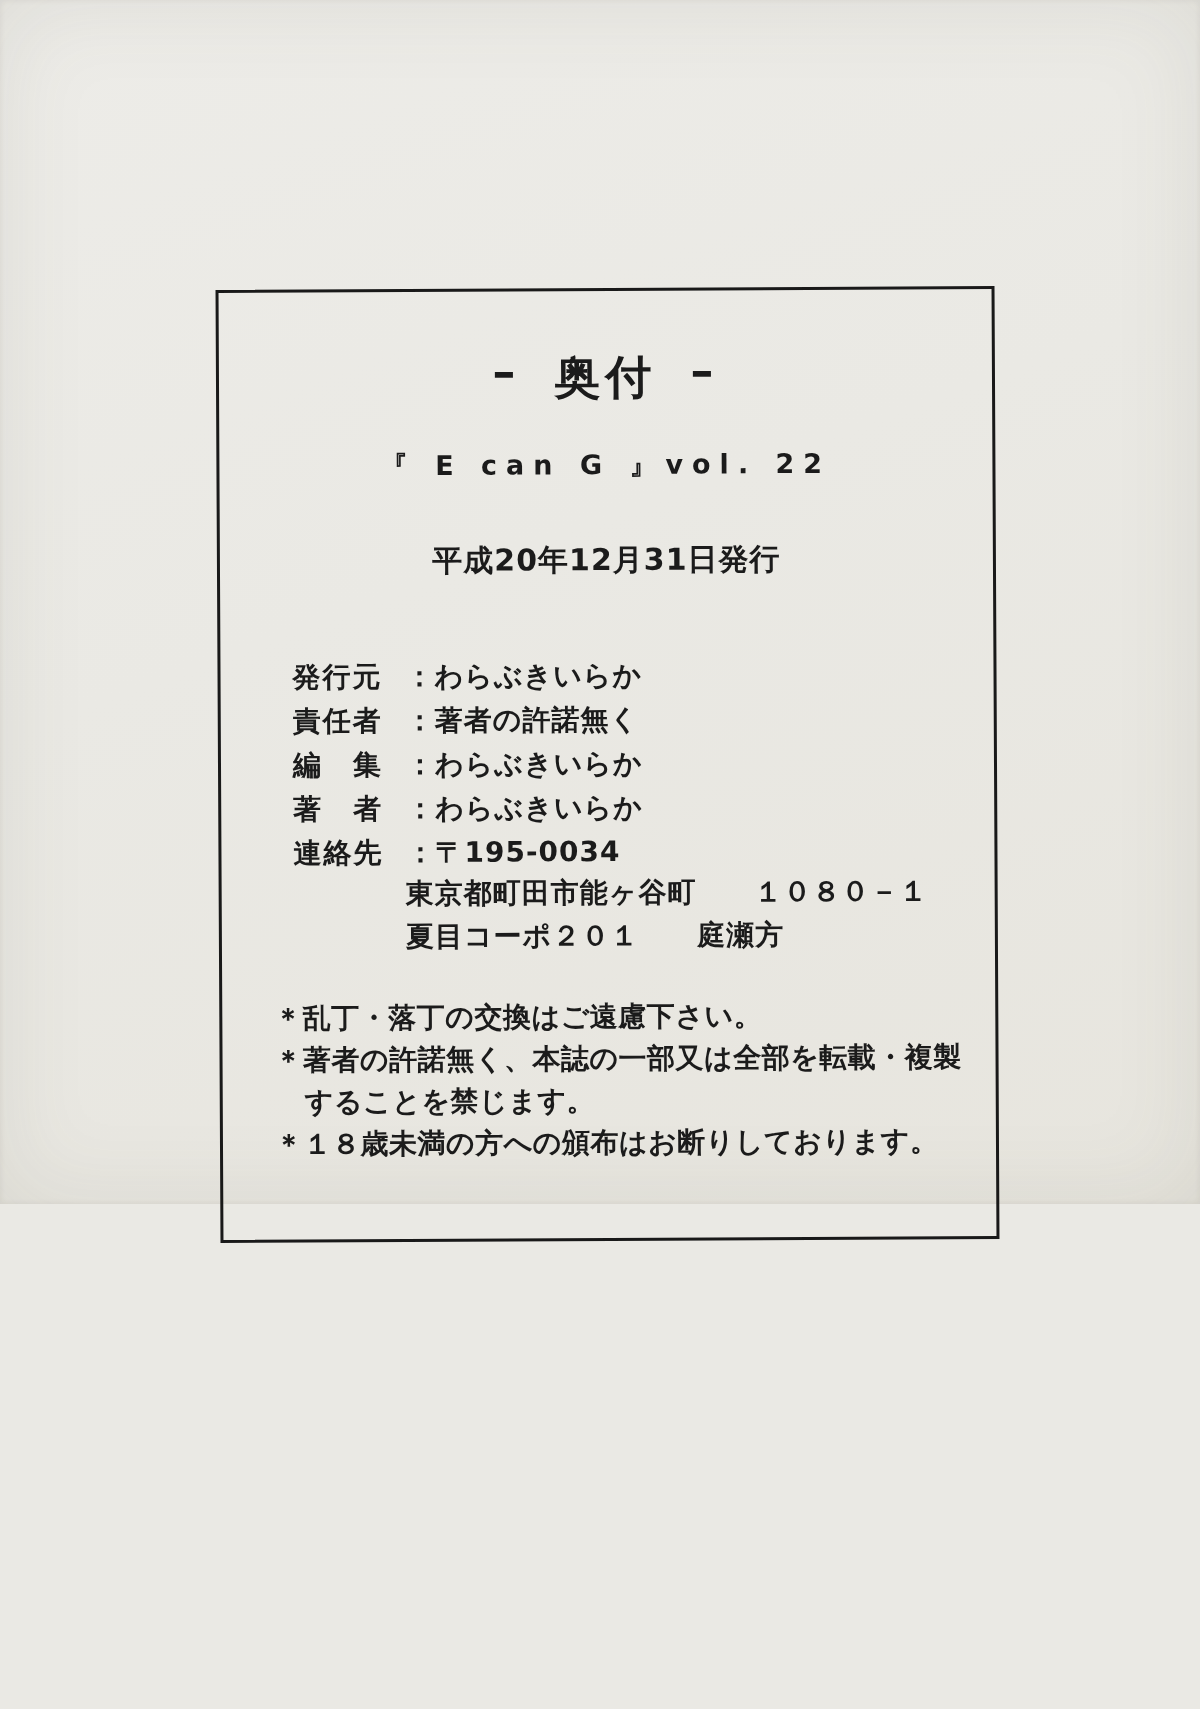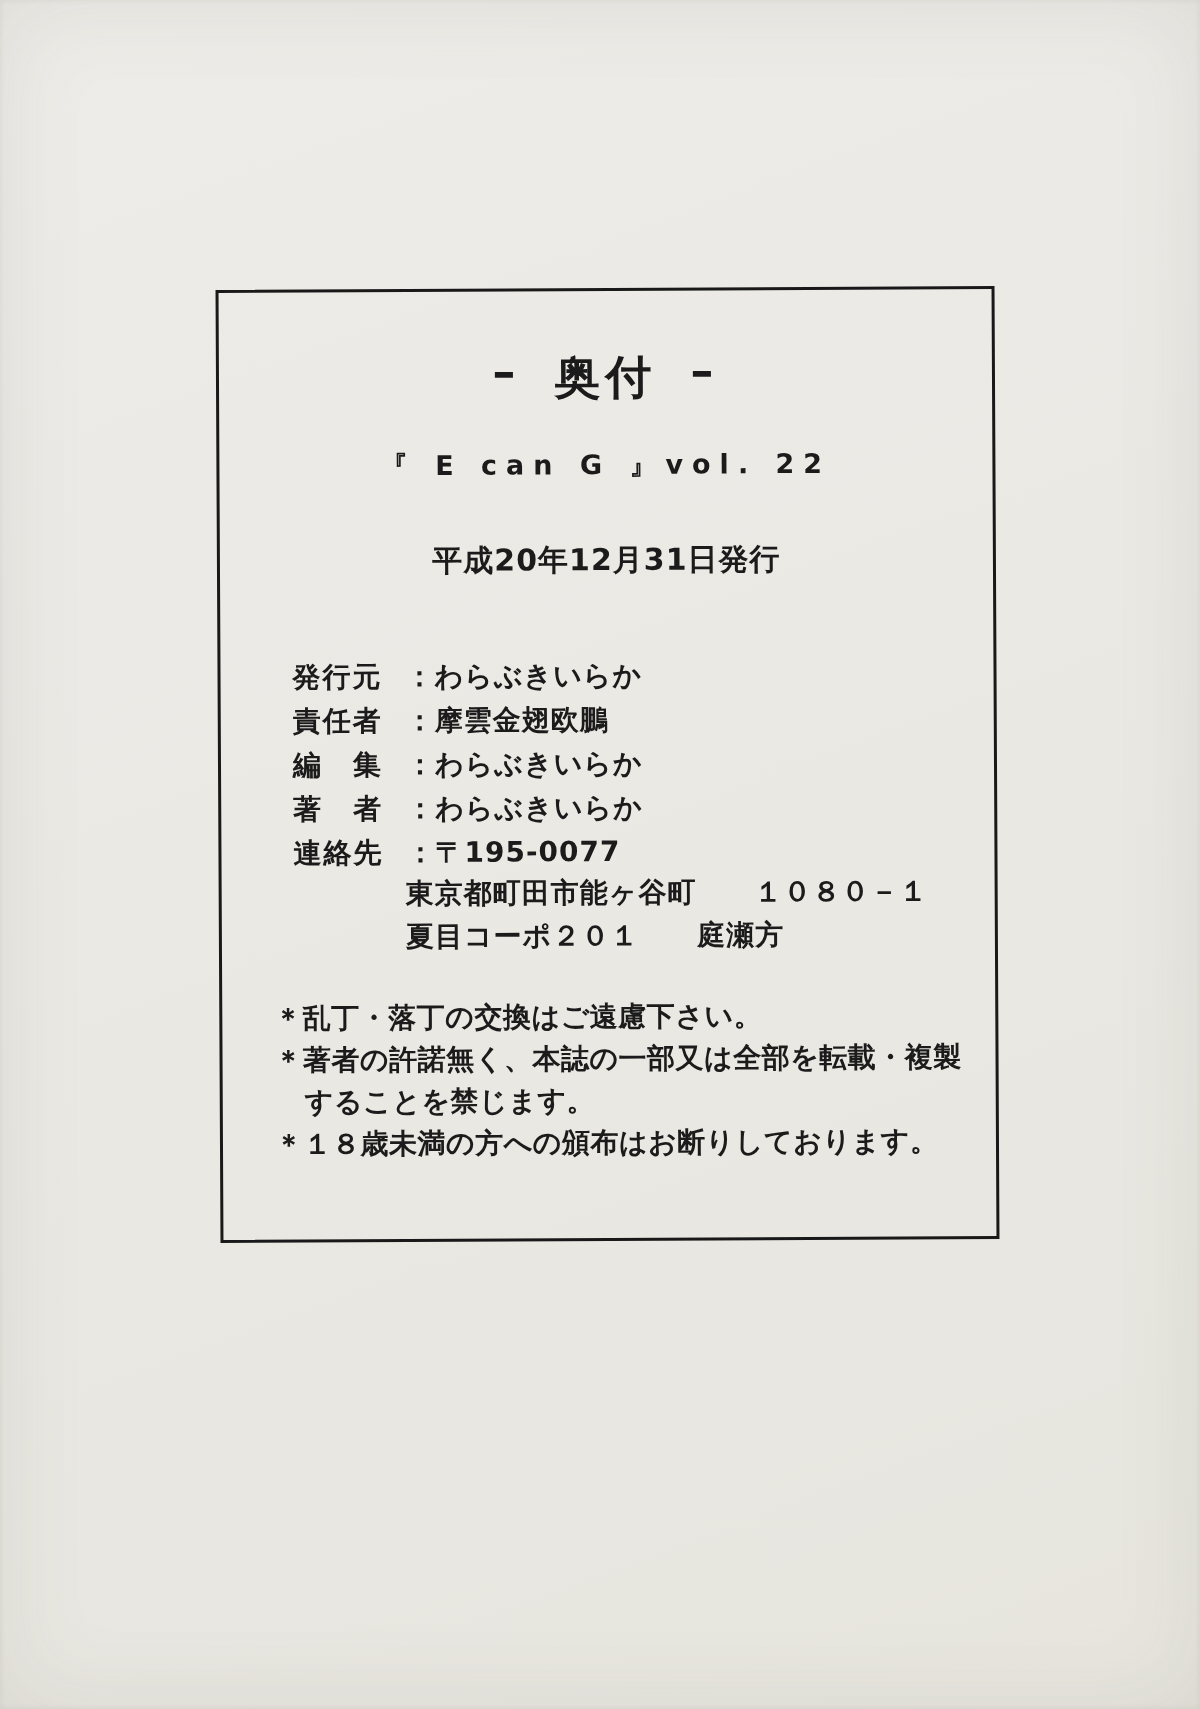--- a/index.html
+++ b/index.html
@@ -7,21 +7,21 @@
     padding: 0;
     width: 1200px;
     height: 1709px;
     background: #eae9e4;
     overflow: hidden;
     font-family: "DejaVu Sans", "Liberation Sans", sans-serif;
   }
   .page {
     position: relative;
     width: 1200px;
-    height: 1709px;
+    height: 1204px;
     background: linear-gradient(160deg, #edece8 0%, #eae9e4 45%, #e7e5de 100%);
     box-shadow: inset 0 0 90px rgba(90,85,70,0.10), inset 0 0 6px rgba(60,55,45,0.08);
     color: #1b1b1b;
   }
   .colophon-box {
     position: absolute;
     left: 218px;
     top: 288px;
     width: 779px;
     height: 953px;
@@ -138,36 +138,36 @@
 
     <div class="info-table">
       <div class="info-row">
         <span class="info-label">発行元</span>
         <span class="info-colon">：</span>
         <span class="info-value">わらぶきいらか</span>
       </div>
       <div class="info-row">
         <span class="info-label">責任者</span>
         <span class="info-colon">：</span>
-        <span class="info-value">摩雲金翅欧鵬</span>
+        <span class="info-value">著者の許諾無く</span>
       </div>
       <div class="info-row">
         <span class="info-label">編　集</span>
         <span class="info-colon">：</span>
         <span class="info-value">わらぶきいらか</span>
       </div>
       <div class="info-row">
         <span class="info-label">著　者</span>
         <span class="info-colon">：</span>
         <span class="info-value">わらぶきいらか</span>
       </div>
       <div class="info-row">
         <span class="info-label">連絡先</span>
         <span class="info-colon">：</span>
-        <span class="info-value">〒195-0077</span>
+        <span class="info-value">〒195-0034</span>
       </div>
     </div>
 
     <div class="address-block">
       <div class="address-line">東京都町田市能ヶ谷町　　１０８０－１</div>
       <div class="address-line">夏目コーポ２０１　　庭瀬方</div>
     </div>
 
     <div class="notes-block">
       <div class="note-line">＊乱丁・落丁の交換はご遠慮下さい。</div>

